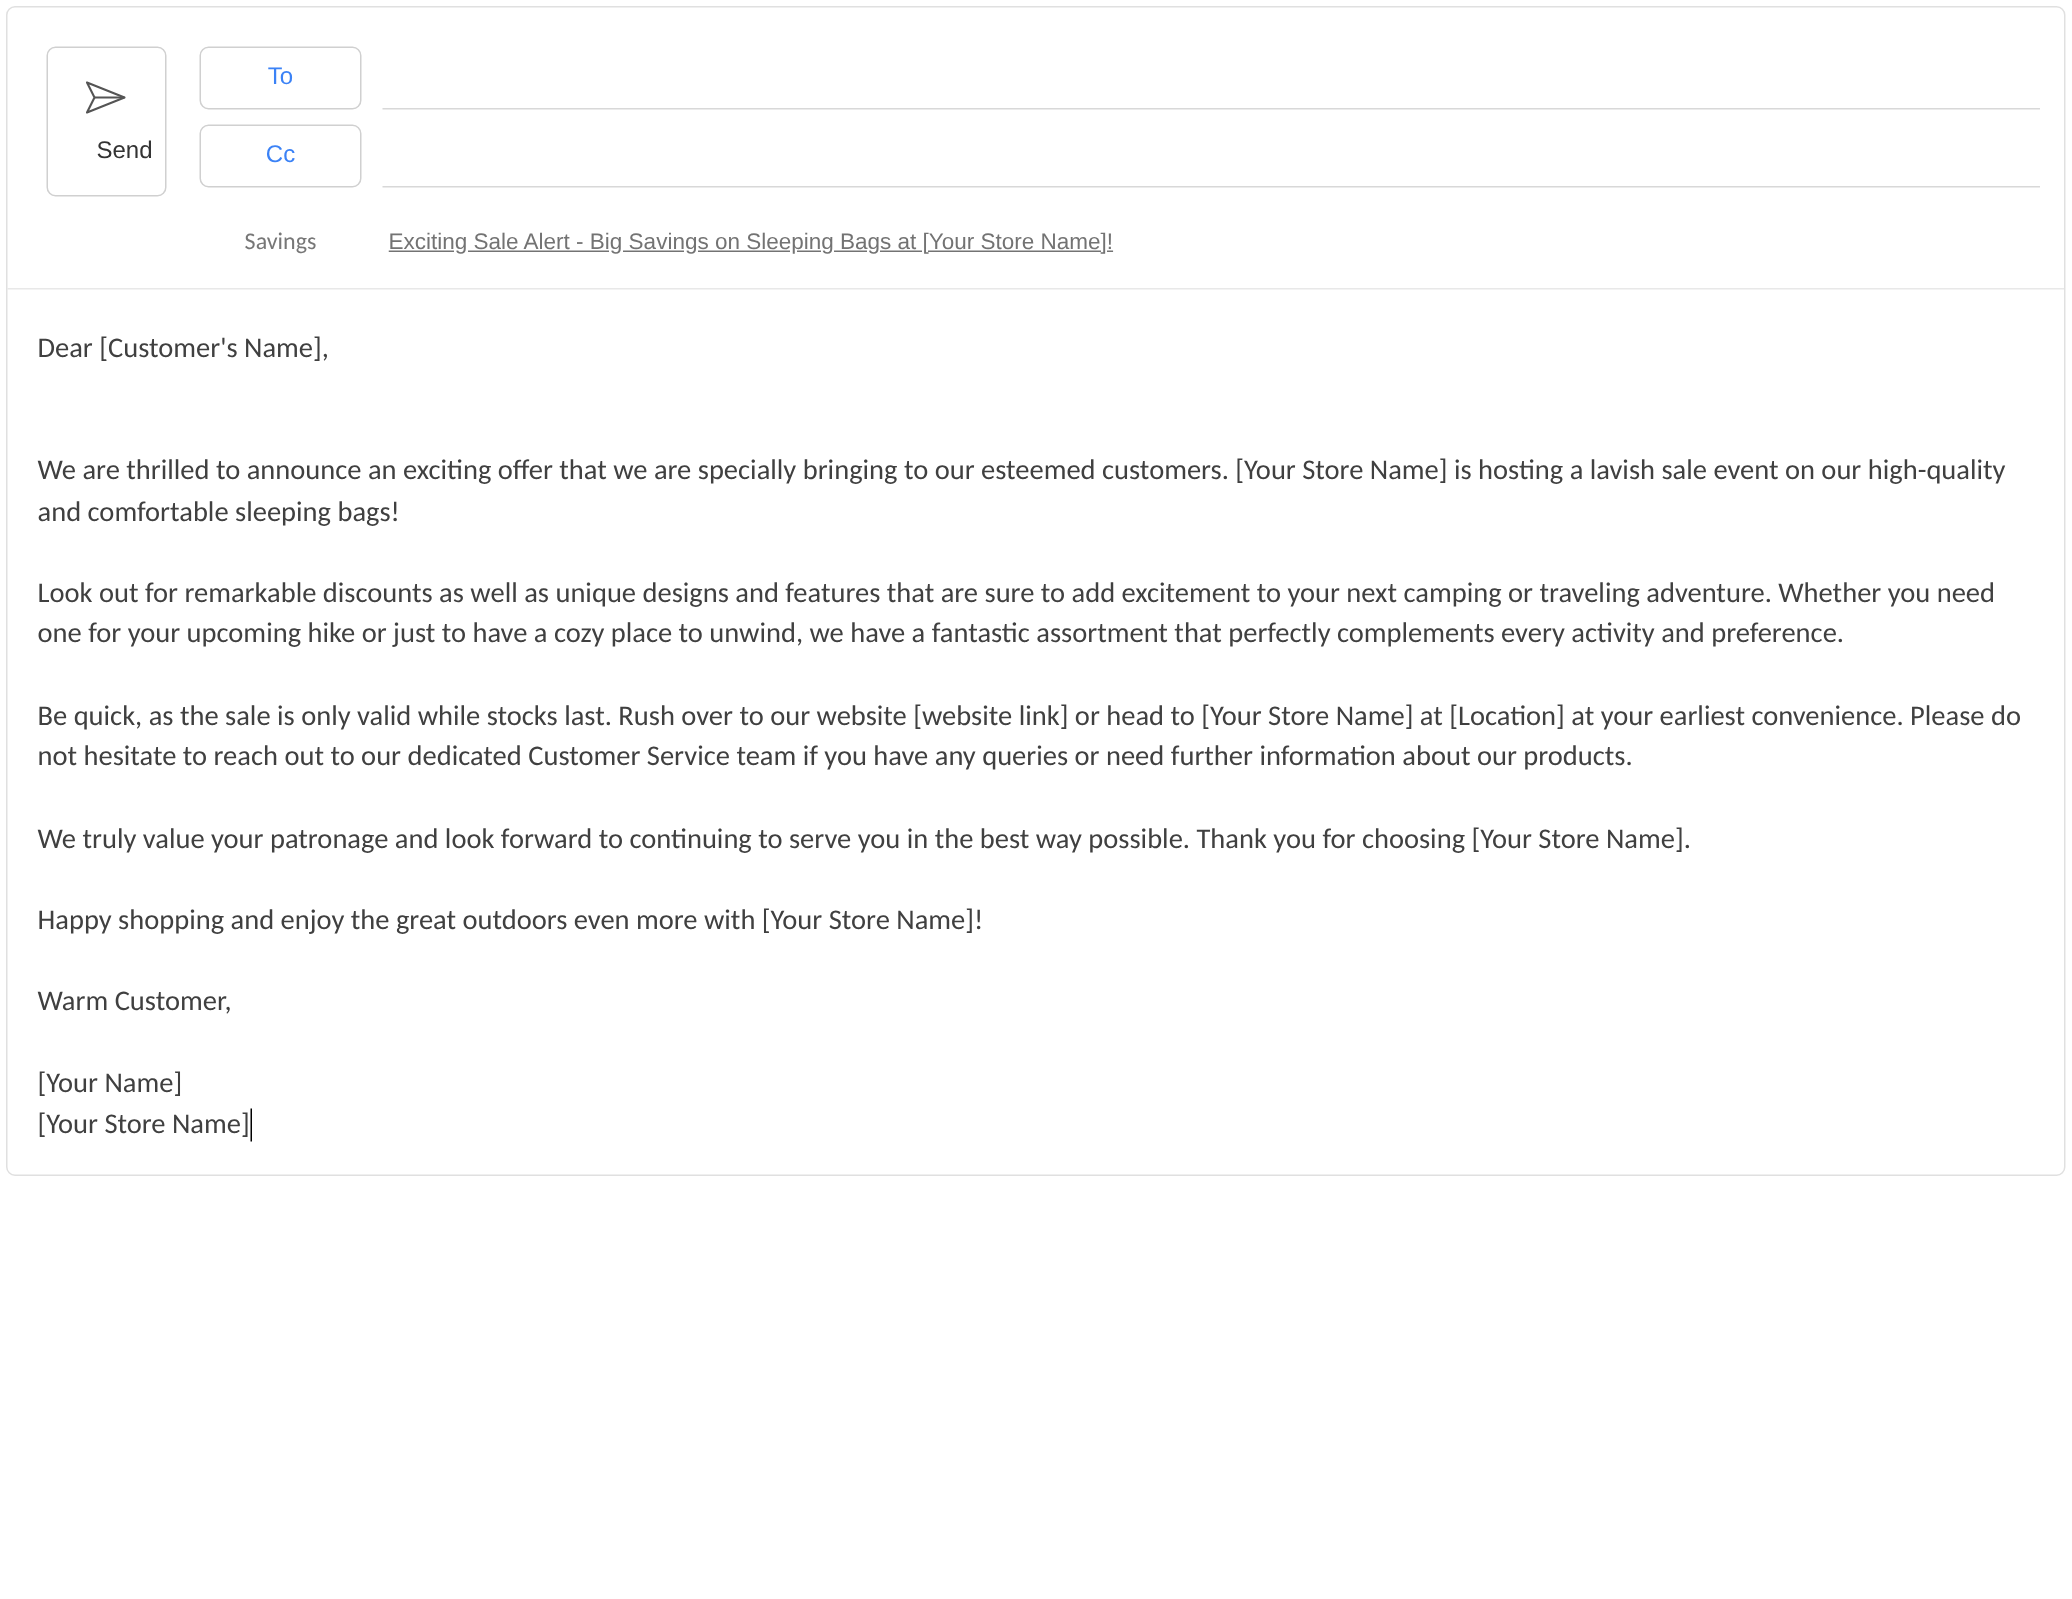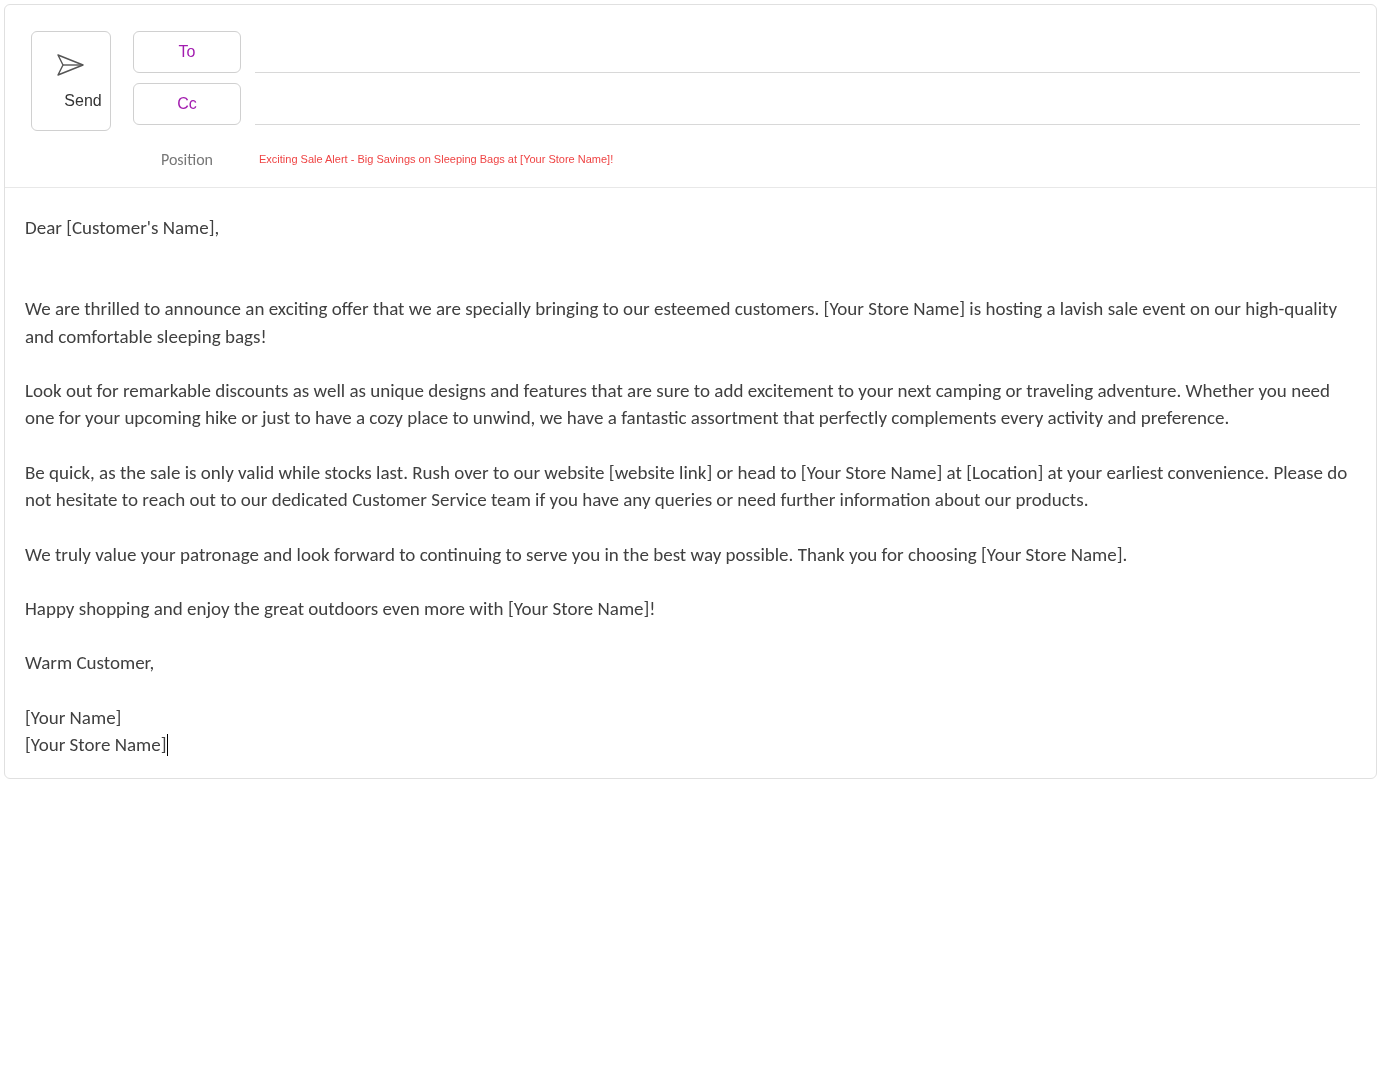--- a/index.html
+++ b/index.html
@@ -57,21 +57,21 @@
       margin-bottom: 10px;
       min-height: 42px;
     }
     .field-button {
       width: 108px;
       height: 42px;
       border: 1px solid #d0d0d0;
       border-radius: 6px;
       background: #fff;
       font-size: 16px;
-      color: #a21caf;
+      color: #3b82f6;
       display: flex;
       align-items: center;
       justify-content: center;
       cursor: pointer;
       margin-right: 14px;
     }
     .field-input {
       flex: 1;
       border: none;
       border-bottom: 1px solid #d8d8d8;
@@ -91,25 +91,26 @@
     .subject-label {
       width: 108px;
       text-align: center;
       font-size: 16px;
       color: #777;
       margin-right: 14px;
     }
     .subject-input {
       flex: 1;
       border: none;
-      font-size: 11px;
+      font-size: 15px;
       padding: 4px;
       outline: none;
-      color: #ef4444;
+      color: #737373;
       background: transparent;
+      text-decoration: underline;
     }
     .body-section {
       padding: 26px 20px 20px 20px;
       font-size: 19px;
       line-height: 1.44;
       color: #404040;
     }
     .body-section p {
       margin: 0;
     }
@@ -152,21 +153,21 @@
       </div>
 
       <div class="field-row">
         <button class="field-button">
           <span>Cc</span>
         </button>
         <input class="field-input" type="text" value="" style="">
       </div>
 
       <div class="subject-row">
-        <div class="subject-label">Position</div>
+        <div class="subject-label">Savings</div>
         <input class="subject-input" type="text" value="Exciting Sale Alert - Big Savings on Sleeping Bags at [Your Store Name]!" style="">
       </div>
 
     </div>
 
   </div>
 
   <div class="body-section">
     <p>Dear [Customer's Name],</p>
     <div class="para-gap"></div>

